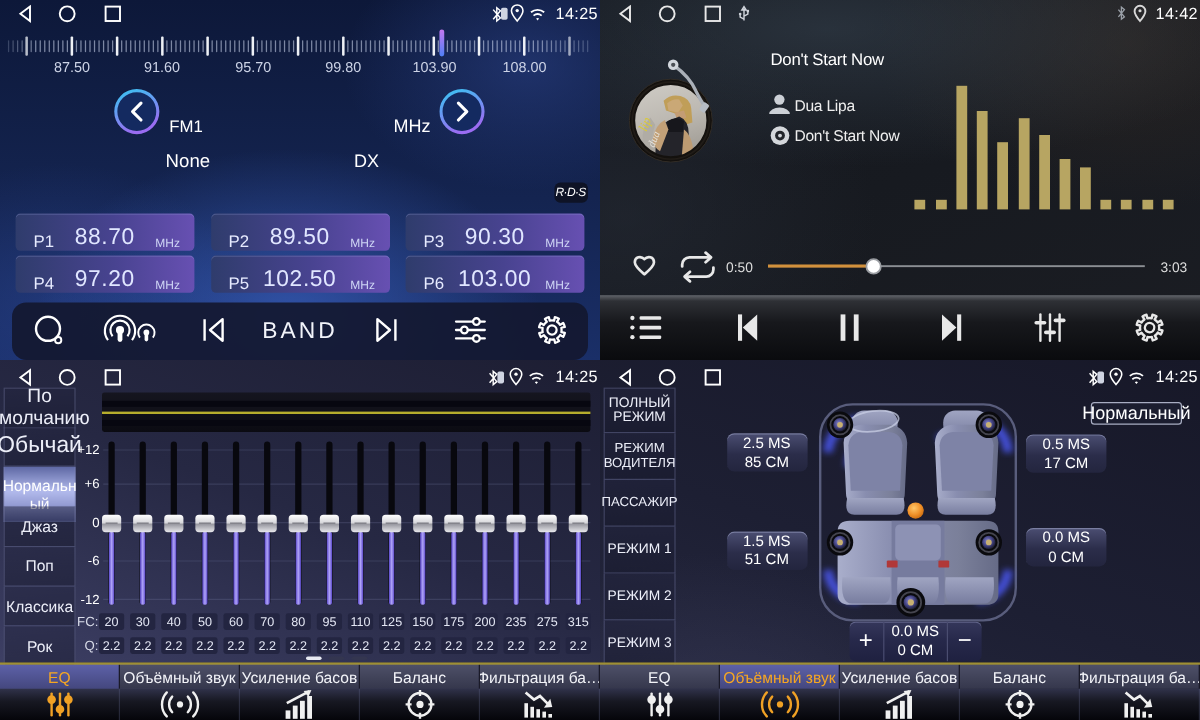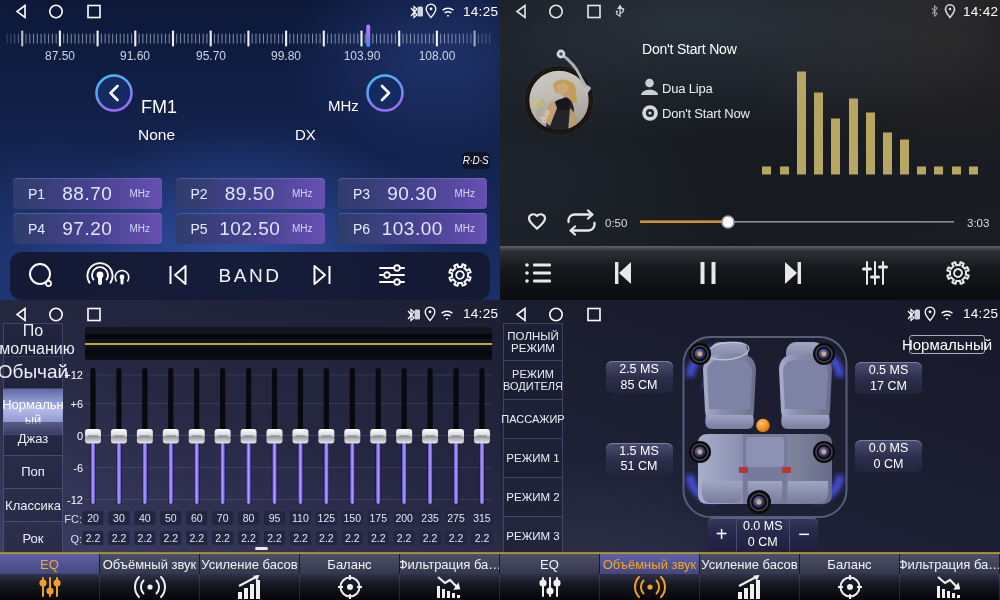--- a/index.html
+++ b/index.html
@@ -19,21 +19,21 @@
  linear-gradient(200deg,#1d1e33 0%,#262843 45%,#3a3c60 85%,#45466b 100%)}
 #q4{left:500px;top:300px;background:
  radial-gradient(300px 200px at 20% 100%,rgba(60,62,92,.5),rgba(60,62,92,0) 70%),
  linear-gradient(200deg,#171828 0%,#1d1f33 55%,#262840 100%)}
 .abs{position:absolute}
 .white{color:#fff}
 .time{position:absolute;top:4px;font-size:13.5px;color:#fff;letter-spacing:.3px}
 
 .preset{position:absolute;width:149px;height:31px;border-radius:4px;
  background:linear-gradient(90deg,#2f3c6c 0%,#484390 55%,#6750b2 100%);
- box-shadow:inset 0 1px 0 rgba(150,160,220,.3);color:#e7ebff;display:flex;align-items:center}
+ box-shadow:inset 0 1px 0 rgba(150,160,220,.3);color:#e7ebff;display:flex;align-items:flex-end}
 .preset .pn{font-size:14px;margin-left:15px}
 .preset .pf{font-size:19px;flex:1;text-align:center;letter-spacing:.5px;color:#e0e6ff}
 .preset .pm{font-size:10px;margin-right:12px;color:#cfd6f5}
 
 .sideitem{position:absolute;left:3px;width:60px;color:#eceef8;display:flex;align-items:center;justify-content:center;text-align:center;border:1px solid rgba(130,136,180,.35);border-top:none;background:linear-gradient(180deg,rgba(34,36,62,.5),rgba(24,26,46,.5))}
 
 .tabs{position:absolute;left:0;bottom:0;width:582px;height:48px}
 .tabtxtrow{position:absolute;left:0;top:2px;width:500px;height:20px;display:flex}
 .tabcell{width:100px;height:20px;display:flex;align-items:center;justify-content:center;font-size:13px;color:#f2f3f8;background:linear-gradient(180deg,#4e5068,#35374c);border-right:1px solid #1a1a28;white-space:nowrap;overflow:hidden}
 .tabsel{background:linear-gradient(180deg,#5d61a8,#44477e);color:#f5a623}
@@ -222,21 +222,21 @@
           <stop offset="1" stop-color="#9a6cf2"></stop>
         </linearGradient>
       </defs>
     <circle cx="19" cy="19" r="17.5" fill="#142a60" stroke="url(#cb1)" stroke-width="2.6"></circle>
     <path d="M22.5 12 L15.5 19 L22.5 26" stroke="#fff" stroke-width="2.6" fill="none" stroke-linecap="round" stroke-linejoin="round"></path>
   </svg>
   <svg class="abs" style="left:366px;top:74px" width="40" height="40" viewBox="0 0 40 40">
     <circle cx="19" cy="19" r="17.5" fill="#142a60" stroke="url(#cb1)" stroke-width="2.6"></circle>
     <path d="M16 12 L23 19 L16 26" stroke="#fff" stroke-width="2.6" fill="none" stroke-linecap="round" stroke-linejoin="round"></path>
   </svg>
-  <div class="abs white" style="left:141px;top:97px;font-size:18px">FM1</div>
+  <div class="abs white" style="left:141px;top:97px;font-size:14px">FM1</div>
   <div class="abs white" style="left:328px;top:97px;font-size:15px">MHz</div>
   <div class="abs white" style="left:138px;top:126px;font-size:15.5px">None</div>
   <div class="abs white" style="left:295px;top:126px;font-size:15px">DX</div>
   <div class="abs" style="left:924px;top:152px"></div>
   <div class="abs" style="left:461.5px;top:151.5px;width:28px;height:17px;background:#0e1326;border-radius:5px;color:#fff;font-weight:normal;font-style:italic;font-size:10px;text-align:center;line-height:17px;letter-spacing:-0.5px">R·D·S</div>
 
   <div class="preset" style="left:13px;top:178px">
       <span class="pn">P1</span>
       <span class="pf">88.70</span>
       <span class="pm">MHz</span>

